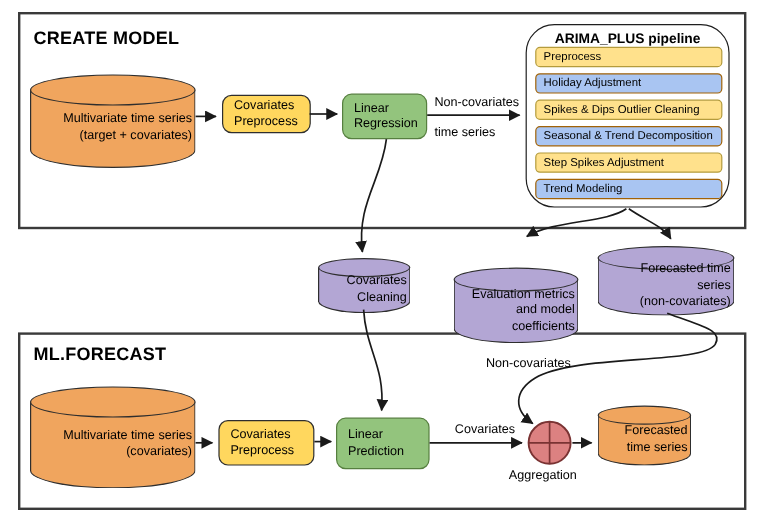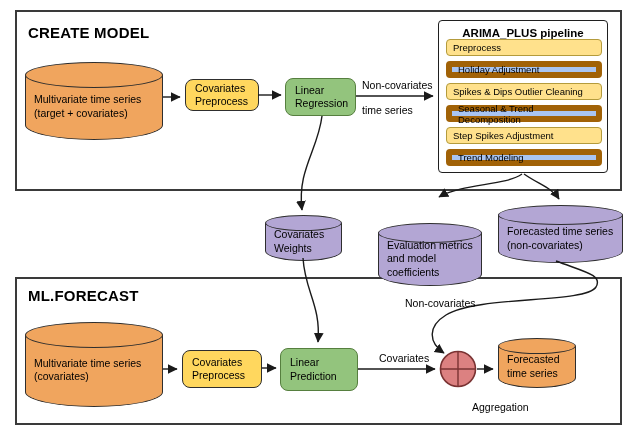--- a/index.html
+++ b/index.html
@@ -7,21 +7,21 @@
     position:relative;width:636px;height:438px;background:#ffffff;
     font-family:"Liberation Sans",sans-serif;color:#111;overflow:hidden;
   }
   .section-box{
     position:absolute;border:2px solid #3a3a3a;background:transparent;
   }
   .section-title{
     position:absolute;font-weight:bold;font-size:15px;letter-spacing:.2px;color:#000;text-align:center;
   }
   
-  .cyl{position:absolute;}
+  .cyl{position:absolute;text-align:right;}
   .cyl .cyl-body{
     position:absolute;left:0;right:0;top:calc(var(--eh)/2);bottom:0;
     background:var(--fill);border:1.5px solid #2e2e2e;border-top:none;
     border-radius:0 0 50% 50% / 0 0 calc(var(--eh)/2 + 2px) calc(var(--eh)/2 + 2px);
     box-sizing:border-box;
   }
   .cyl .cyl-cap{
     position:absolute;left:0;right:0;top:0;height:var(--eh);
     background:var(--fill);border:1.5px solid #2e2e2e;border-radius:50%;
     box-sizing:border-box;
@@ -36,33 +36,33 @@
   .pbox{
     position:absolute;border:1.5px solid #2e2e2e;border-radius:8px;
     box-sizing:border-box;display:flex;flex-direction:column;justify-content:center;
     padding-left:9px;font-size:10.5px;line-height:13.5px;color:#000;
   }
   .pbox.yellow{background:var(--c-process);}
   .pbox.green{background:var(--c-model);border-color:#567f3f;}
   
   .pipeline{
     position:absolute;left:438px;top:20px;width:170px;height:153px;
-    background:#fff;border:1.6px solid #1f1f1f;border-radius:4px;box-sizing:border-box;
+    background:#fff;border:1.6px solid #1f1f1f;border-radius:24px;box-sizing:border-box;
   }
   .pipeline-title{
     position:absolute;left:0;right:0;top:6px;text-align:center;
     font-weight:bold;font-size:11.5px;color:#000;
   }
   .step{
     position:absolute;left:7px;width:156px;height:17px;border-radius:4px;
     box-sizing:border-box;display:flex;align-items:center;padding-left:6px;
     font-size:9.5px;color:#000;
   }
   .step.yellow{background:var(--c-step-yellow);border:1px solid #b49b3c;}
-  .step.blue{background:var(--c-step-blue);border:6px solid #a16207;}
+  .step.blue{background:var(--c-step-blue);border:1px solid #a16207;}
   
   .edge-label{position:absolute;font-size:10.5px;line-height:12.5px;color:#000;white-space:pre-line;}
   
   svg.overlay{position:absolute;left:0;top:0;z-index:5;pointer-events:none;}
   .cyl,.pbox,.pipeline{z-index:2;}
   .edge-label,.section-title{z-index:6;}
 </style>
 </head>
 <body>
 
@@ -101,35 +101,35 @@
     <div class="step blue" style="top:84px;">Seasonal &amp; Trend Decomposition</div>
     <div class="step yellow" style="top:106px;">Step Spikes Adjustment</div>
     <div class="step blue" style="top:128px;">Trend Modeling</div>
   </div>
 
   <div class="cyl" style="left:265px;top:215px;width:77px;height:46px;--eh:16px;--fill:var(--c-artifact);">
     <div class="cyl-body"></div>
     <div class="cyl-cap"></div>
     <div class="cyl-text">
       <span>Covariates</span>
-      <span>Weights</span>
+      <span>Cleaning</span>
     </div>
   </div>
 
   <div class="cyl" style="left:378px;top:203px;width:104px;height:63px;margin-top:20px;--eh:20px;--fill:var(--c-artifact);">
     <div class="cyl-body"></div>
     <div class="cyl-cap"></div>
     <div class="cyl-text">
       <span>Evaluation metrics</span>
       <span>and model</span>
       <span>coefficients</span>
     </div>
   </div>
 
-  <div class="cyl" style="left:498px;top:205px;width:125px;height:58px;--eh:20px;--fill:var(--c-artifact);">
+  <div class="cyl" style="left:498px;top:205px;width:114px;height:58px;--eh:20px;--fill:var(--c-artifact);">
     <div class="cyl-body"></div>
     <div class="cyl-cap"></div>
     <div class="cyl-text">
       <span>Forecasted time series</span>
       <span>(non-covariates)</span>
     </div>
   </div>
 
   <div class="cyl" style="left:25px;top:322px;width:138px;height:85px;--eh:26px;--fill:var(--c-source);">
     <div class="cyl-body"></div>
@@ -158,21 +158,21 @@
       <span>time series</span>
     </div>
   </div>
 
   <div class="edge-label" style="left:362px;top:66px;">
     <span>Non-covariates</span><br>
     <span>time series</span>
   </div>
   <div class="edge-label" style="left:405px;top:297px;">Non-covariates</div>
   <div class="edge-label" style="left:379px;top:352px;">Covariates</div>
-  <div class="edge-label" style="left:424px;top:401px;margin-left:48px;">Aggregation</div>
+  <div class="edge-label" style="left:424px;top:390px;">Aggregation</div>
 
   <svg class="overlay" width="636" height="438" viewBox="0 0 636 438">
     <defs>
       <marker id="ah" markerWidth="8" markerHeight="8" refX="6.5" refY="3.5" orient="auto">
         <path d="M0,0 L7,3.5 L0,7 Z" fill="#1a1a1a"></path>
       </marker>
     </defs>
     <g stroke="#1a1a1a" stroke-width="1.4" fill="none">
       <path d="M163,97 L180,97" marker-end="url(#ah)"></path>
       <path d="M258,95 L281,95" marker-end="url(#ah)"></path>

